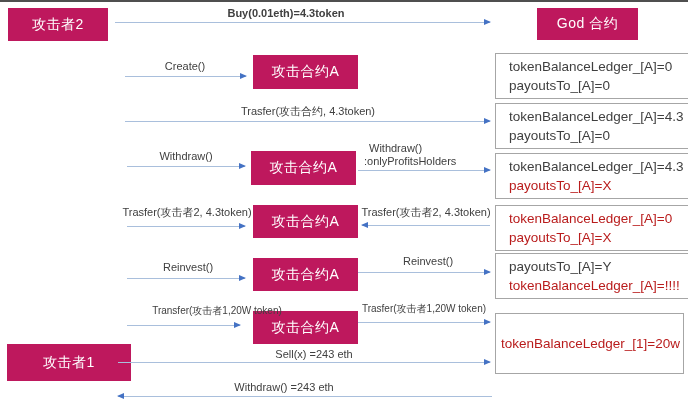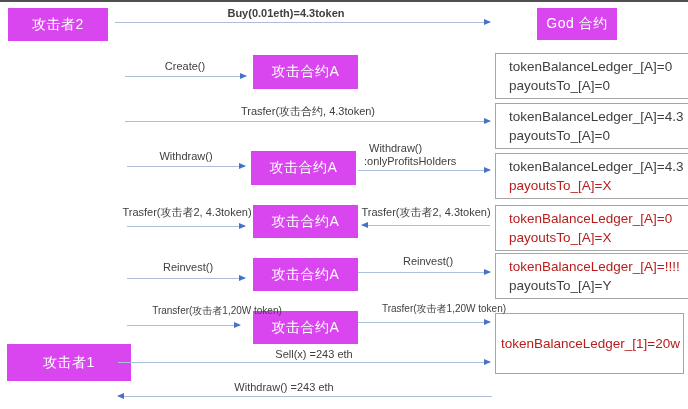--- a/index.html
+++ b/index.html
@@ -2,21 +2,21 @@
 <html><head>
 <meta charset="utf-8">
 <style>
   html,body{margin:0;padding:0;background:#fff;}
   .canvas{
     position:relative;width:688px;height:409px;background:#ffffff;
     font-family:"Liberation Sans","DejaVu Sans",sans-serif;overflow:hidden;
   }
   .top-line{position:absolute;left:0;top:0;width:688px;height:2px;background:#4f4f4f;}
   .actor{
-    position:absolute;background:#d946ef;color:#fff;display:flex;
+    position:absolute;background:#be185d;color:#fff;display:flex;
     align-items:center;justify-content:center;font-size:14px;letter-spacing:.5px;
   }
   .ledger{
     position:absolute;left:495px;width:177px;background:#fff;
     border:1px solid #A6A6A6;padding:3px 13px;font-size:13.5px;color:#3f3f3f;
   }
   .lline{line-height:19px;white-space:nowrap;}
   .red{color:#b91c1c;}
   .lbl{
     position:absolute;font-size:11px;color:#404040;white-space:nowrap;
@@ -34,21 +34,21 @@
     border-right:7px solid #4472C4;border-top:3.5px solid transparent;border-bottom:3.5px solid transparent;
   }
 </style>
 </head>
 <body>
 
 <div class="canvas">
   <div class="top-line"></div>
 
   <div class="actor" style="left:8px;top:8px;width:100px;height:33px;">攻击者2</div>
-  <div class="actor" style="left:537px;top:8px;width:80px;height:32px;">God 合约</div>
+  <div class="actor" style="left:537px;top:8px;width:101px;height:32px;">God 合约</div>
   <div class="actor" style="left:7px;top:344px;width:124px;height:37px;">攻击者1</div>
 
   <div class="actor" style="left:253px;top:55px;width:105px;height:34px;">攻击合约A</div>
   <div class="actor" style="left:251px;top:151px;width:105px;height:34px;">攻击合约A</div>
   <div class="actor" style="left:253px;top:205px;width:105px;height:33px;">攻击合约A</div>
   <div class="actor" style="left:253px;top:258px;width:105px;height:33px;">攻击合约A</div>
   <div class="actor" style="left:253px;top:311px;width:105px;height:33px;">攻击合约A</div>
 
   <div class="ledger" style="top:53px;">
     <div class="lline">tokenBalanceLedger_[A]=0</div>
@@ -60,22 +60,22 @@
   </div>
   <div class="ledger" style="top:153px;">
     <div class="lline">tokenBalanceLedger_[A]=4.3</div>
     <div class="lline red">payoutsTo_[A]=X</div>
   </div>
   <div class="ledger" style="top:205px;">
     <div class="lline red">tokenBalanceLedger_[A]=0</div>
     <div class="lline red">payoutsTo_[A]=X</div>
   </div>
   <div class="ledger" style="top:253px;">
+    <div class="lline">payoutsTo_[A]=Y</div>
     <div class="lline red">tokenBalanceLedger_[A]=!!!!</div>
-    <div class="lline">payoutsTo_[A]=Y</div>
   </div>
   <div class="ledger" style="top:313px;padding:20px 5px;">
     <div class="lline red">tokenBalanceLedger_[1]=20w</div>
   </div>
 
   <span class="lbl" style="left:286px;top:7px;font-weight:bold;">Buy(0.01eth)=4.3token</span>
   <div class="line" style="left:115px;top:22px;width:375px;">
     <i class="head-r"></i>
     </div>
 
@@ -118,21 +118,21 @@
   <span class="lbl" style="left:428px;top:255px;">Reinvest()</span>
   <div class="line" style="left:358px;top:272px;width:132px;">
     <i class="head-r"></i>
     </div>
 
   <span class="lbl sm" style="left:183px;top:304px;margin-left:34px;">Transfer(攻击者1,20W token)</span>
   <div class="line" style="left:127px;top:325px;width:113px;">
     <i class="head-r"></i>
     </div>
 
-  <span class="lbl sm" style="left:444px;top:302px;">Trasfer(攻击者1,20W token)</span>
+  <span class="lbl sm" style="left:424px;top:302px;">Trasfer(攻击者1,20W token)</span>
   <div class="line" style="left:358px;top:322px;width:132px;">
     <i class="head-r"></i>
     </div>
 
   <span class="lbl" style="left:314px;top:348px;">Sell(x) =243 eth</span>
   <div class="line" style="left:118px;top:362px;width:372px;">
     <i class="head-r"></i>
     </div>
 
   <span class="lbl red" style="left:284px;top:381px;">Withdraw() =243 eth</span>

